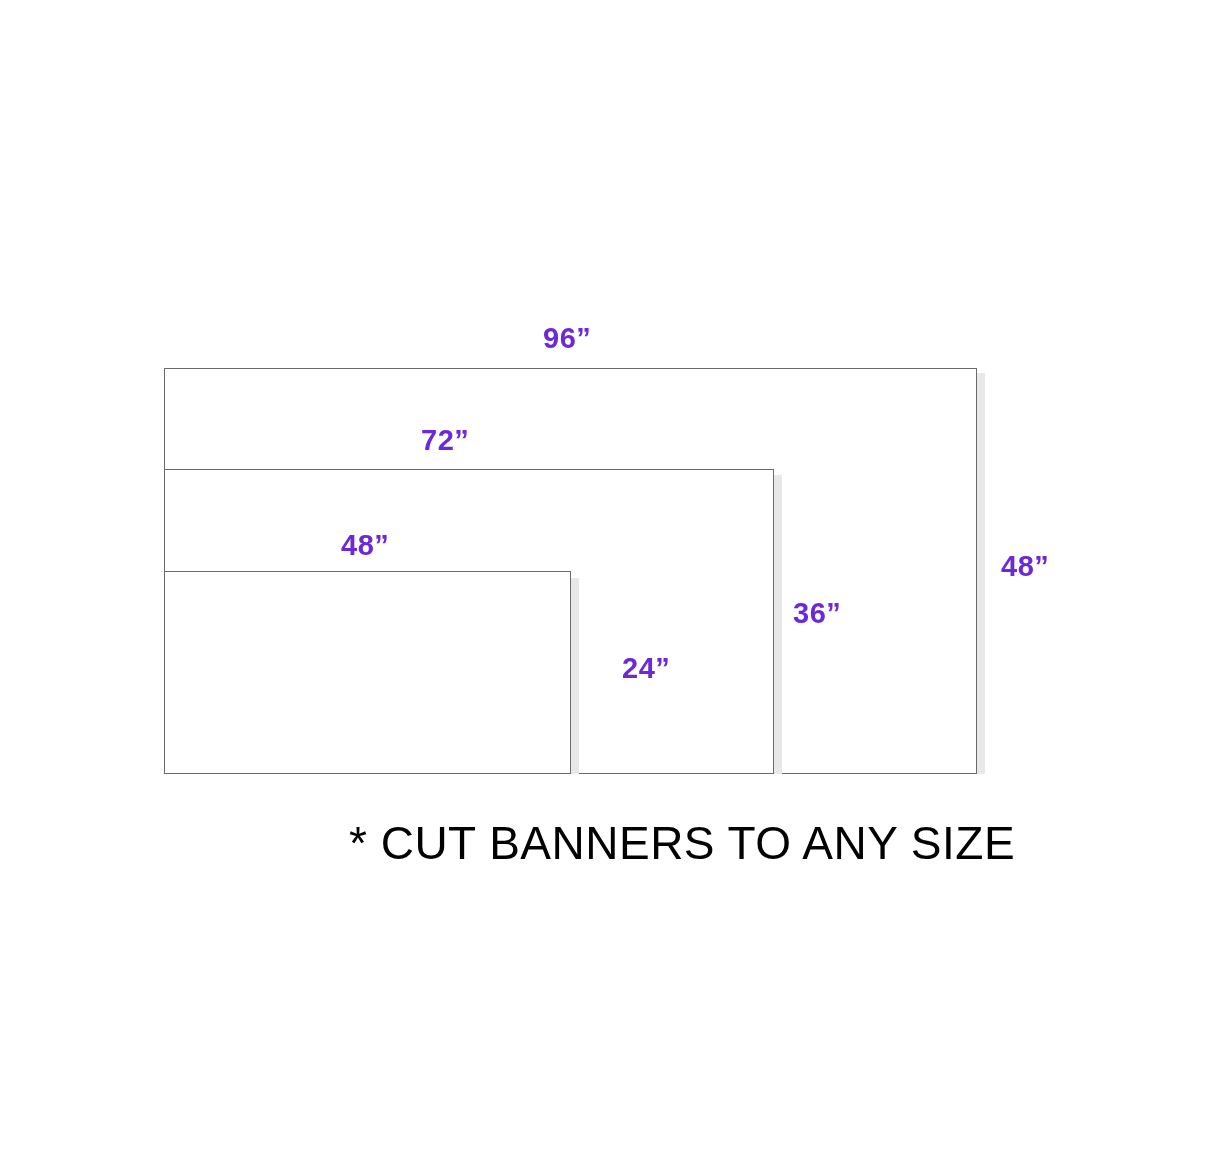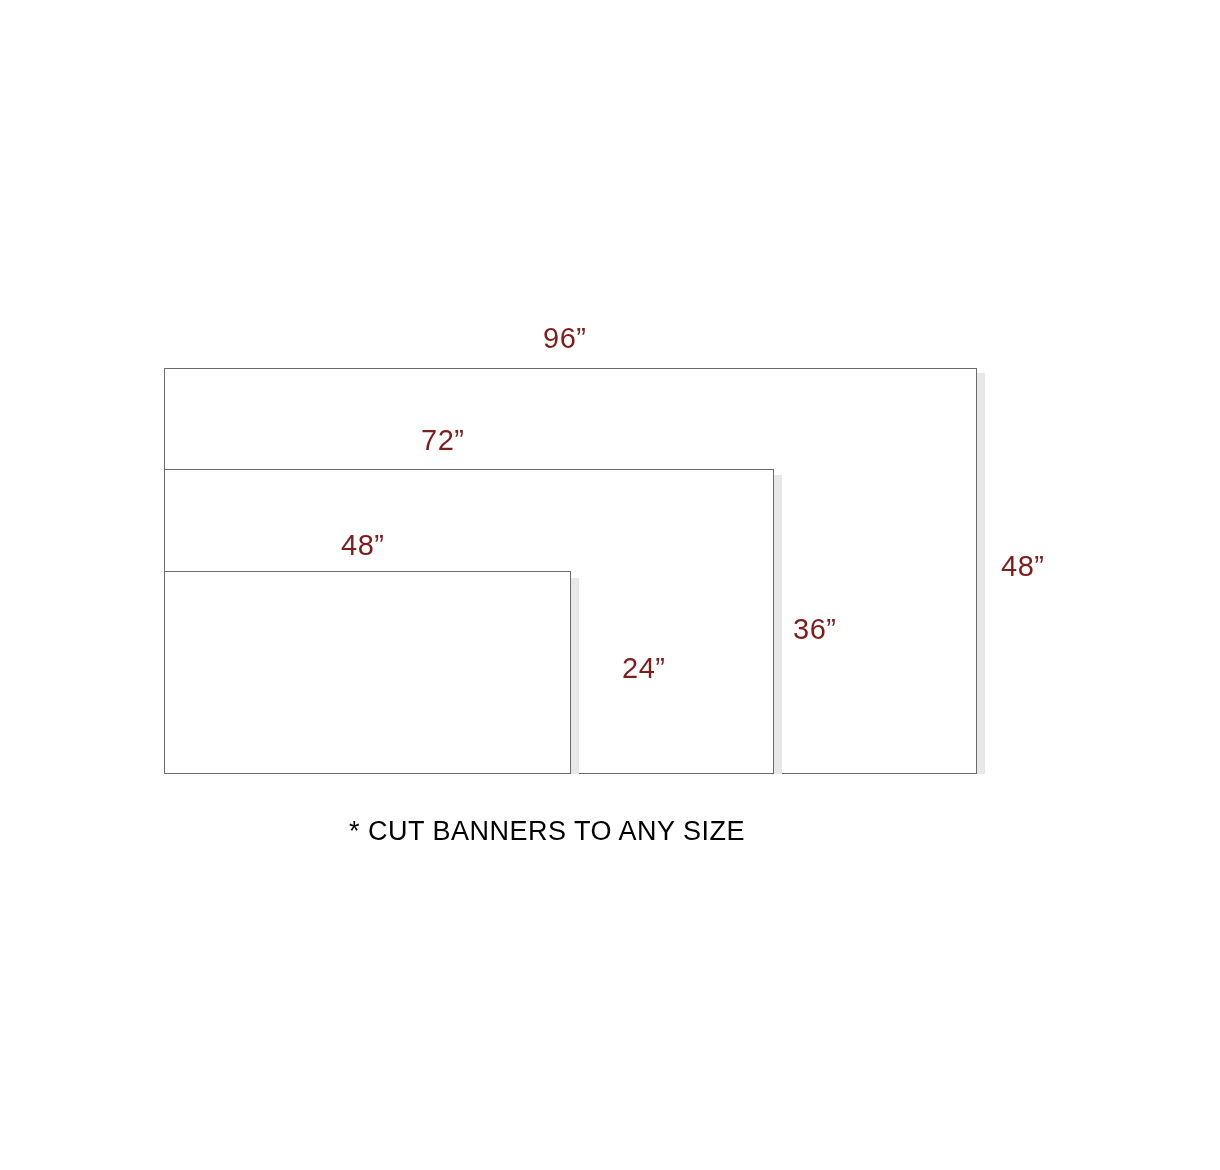--- a/index.html
+++ b/index.html
@@ -1,35 +1,35 @@
 <!DOCTYPE html>
 <html><head>
   <meta charset="utf-8">
   <style>
     html, body { margin:0; padding:0; background:#ffffff; }
     body { width:1220px; height:1170px; position:relative; overflow:hidden; font-family:"Liberation Sans", sans-serif; }
     .box { position:absolute; border:1px solid #6b6b6b; background:#fff; box-sizing:border-box; }
     .shadow { position:absolute; background:#e8e8e8; }
-    .lbl { position:absolute; font-weight:normal; font-size:29px; color:#7f1d1d; white-space:nowrap; font-family:"Liberation Sans", sans-serif; letter-spacing:0.5px; }
-    .note { position:absolute; font-size:27px; color:#000; white-space:nowrap; letter-spacing:0.5px; }
+    .lbl { position:absolute; font-weight:bold; font-size:29px; color:#6d28d9; white-space:nowrap; font-family:"Liberation Sans", sans-serif; letter-spacing:0.5px; }
+    .note { position:absolute; font-size:46px; color:#000; white-space:nowrap; letter-spacing:0.5px; }
   </style>
 </head>
 <body>
 
 <div class="shadow" style="left:976px; top:373px; width:9px; height:401px;"></div>
 <div class="box" style="left:164px; top:368px; width:813px; height:406px;"></div>
 
 <div class="shadow" style="left:773px; top:475px; width:9px; height:299px;"></div>
 <div class="box" style="left:164px; top:469px; width:610px; height:305px;"></div>
 
 <div class="shadow" style="left:570px; top:578px; width:9px; height:196px;"></div>
 <div class="box" style="left:164px; top:571px; width:407px; height:203px;"></div>
 
 <div class="lbl" style="left:543px; top:322px;">96”</div>
 <div class="lbl" style="left:1001px; top:550px;">48”</div>
 
 <div class="lbl" style="left:421px; top:424px;">72”</div>
-<div class="lbl" style="left:793px; top:613px;text-align:center;">36”</div>
+<div class="lbl" style="left:793px; top:597px;text-align:center;">36”</div>
 
 <div class="lbl" style="left:341px; top:529px;">48”</div>
 <div class="lbl" style="left:622px; top:652px;">24”</div>
 
 <div class="note" style="left:349px; top:816px;">* CUT BANNERS TO ANY SIZE</div>
 
 </body></html>

